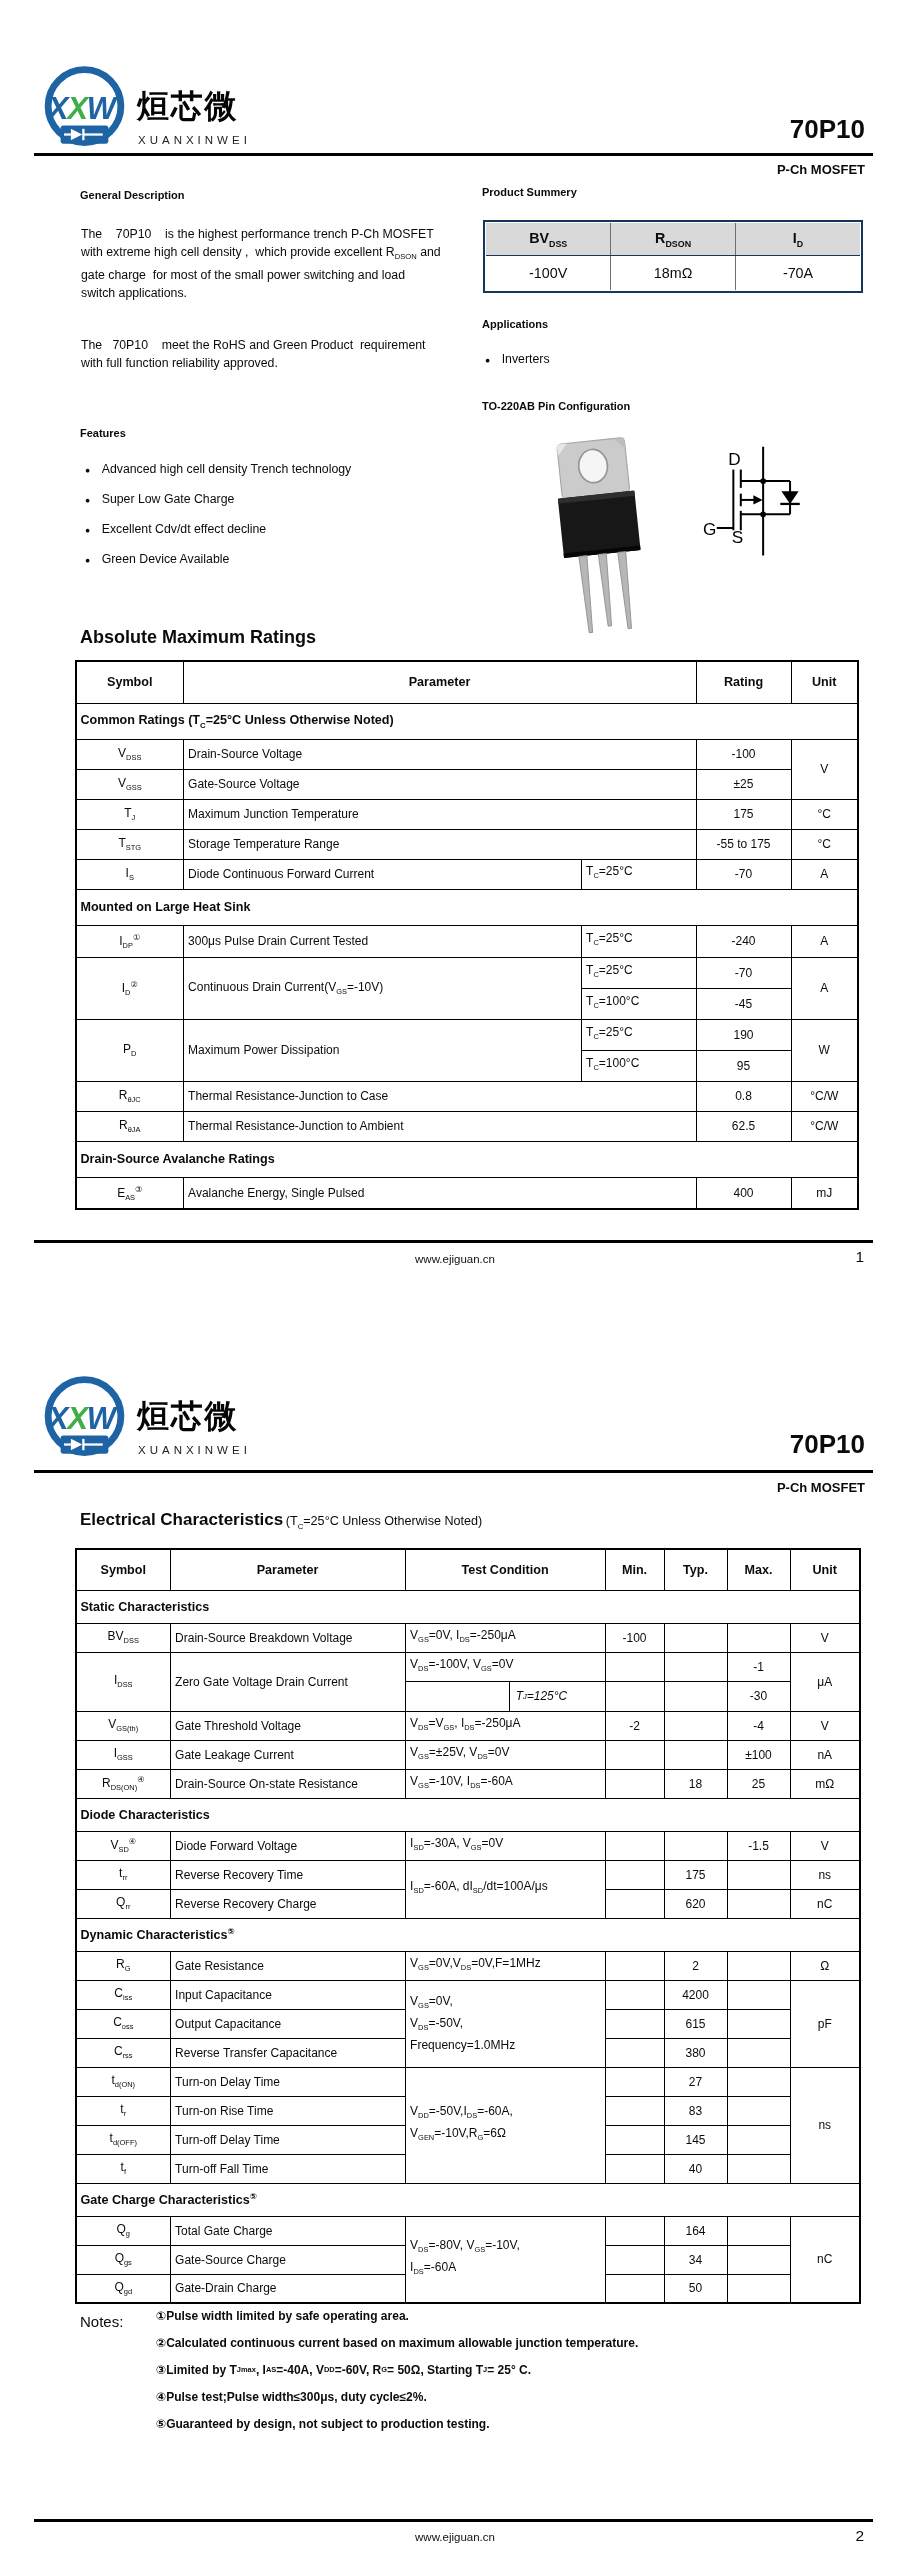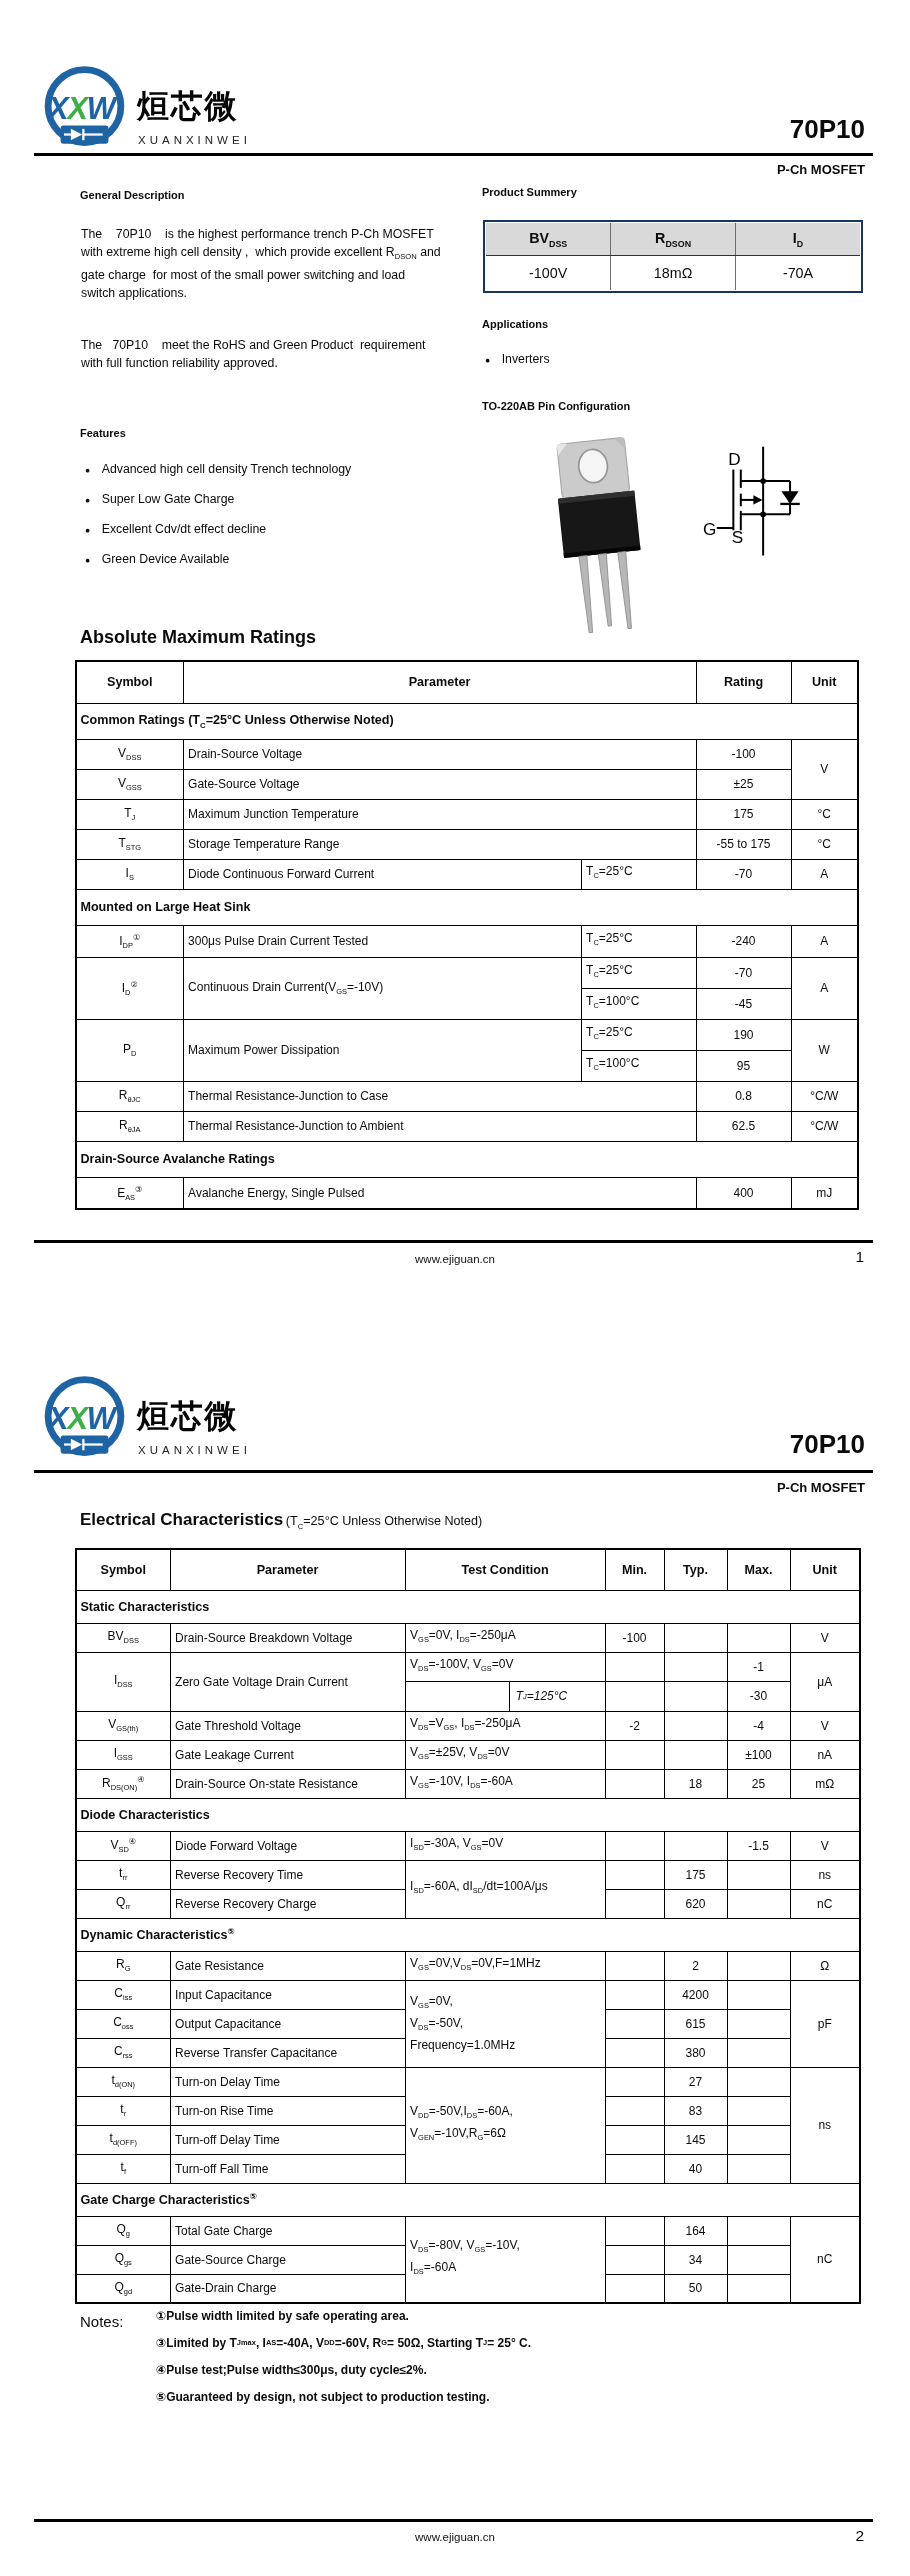--- a/index.html
+++ b/index.html
@@ -515,20 +515,21 @@
       <td class="c"></td>
       <td class="c">50</td>
       <td class="c"></td>
     </tr>
   </tbody>
     </table>
 
   <div class="abs notes-label" style="left:80px;top:999px;">Notes:</div>
   <div class="abs" style="left:156px;top:988px;width:660px;">
     <div class="note-item">①Pulse width limited by safe operating area.</div>
+    <div class="note-item">②Calculated continuous current based on maximum allowable  junction temperature.</div>
     <div class="note-item">③Limited by T<sub>Jmax</sub>, I<sub>AS</sub> =-40A, V<sub>DD</sub> =-60V, R<sub>G</sub> = 50Ω, Starting T<sub>J</sub> = 25° C.</div>
     <div class="note-item">④Pulse test;Pulse width≤300μs, duty cycle≤2%.</div>
     <div class="note-item">⑤Guaranteed by design, not subject to production testing.</div>
   </div>
 
   <div class="abs hrule" style="left:34px;top:1205px;width:839px;"></div>
   <div class="abs foot-url" style="top:1217px;left:0;">www.ejiguan.cn</div>
   <div class="abs foot-page" style="right:46px;top:1213px;">2</div>
 </div>
 

